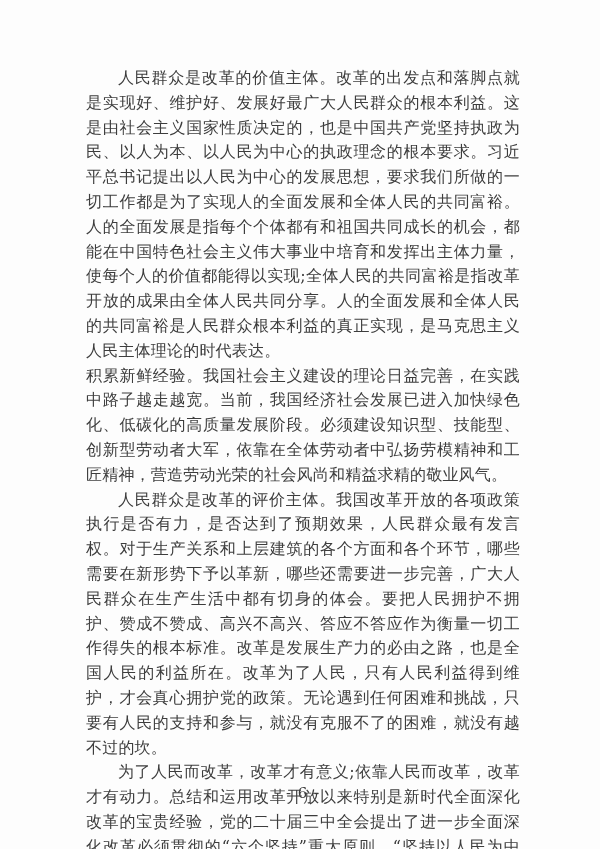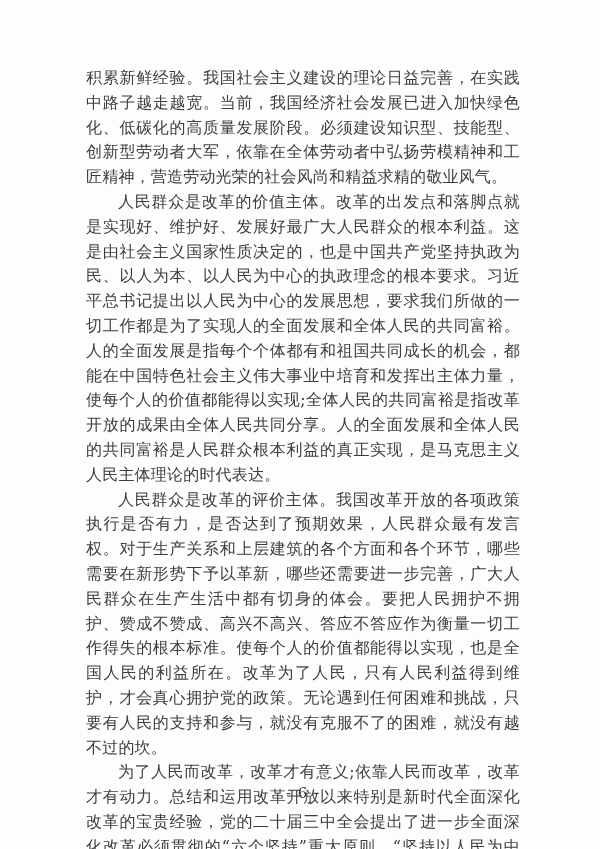--- a/index.html
+++ b/index.html
@@ -44,19 +44,19 @@
     font-size: 15px;
     color: #3d3d3d;
     letter-spacing: 1px;
   }
 </style>
 </head>
 <body>
 
 <div class="page">
   <div class="content">
+    <p class="para">人民群众是改革的价值主体。改革的出发点和落脚点就是实现好、维护好、发展好最广大人民群众的根本利益。这是由社会主义国家性质决定的，也是中国共产党坚持执政为民、以人为本、以人民为中心的执政理念的根本要求。习近平总书记提出以人民为中心的发展思想，要求我们所做的一切工作都是为了实现人的全面发展和全体人民的共同富裕。人的全面发展是指每个个体都有和祖国共同成长的机会，都能在中国特色社会主义伟大事业中培育和发挥出主体力量，使每个人的价值都能得以实现;全体人民的共同富裕是指改革开放的成果由全体人民共同分享。人的全面发展和全体人民的共同富裕是人民群众根本利益的真正实现，是马克思主义人民主体理论的时代表达。</p>
     <p class="para no-indent">积累新鲜经验。我国社会主义建设的理论日益完善，在实践中路子越走越宽。当前，我国经济社会发展已进入加快绿色化、低碳化的高质量发展阶段。必须建设知识型、技能型、创新型劳动者大军，依靠在全体劳动者中弘扬劳模精神和工匠精神，营造劳动光荣的社会风尚和精益求精的敬业风气。</p>
-    <p class="para">人民群众是改革的价值主体。改革的出发点和落脚点就是实现好、维护好、发展好最广大人民群众的根本利益。这是由社会主义国家性质决定的，也是中国共产党坚持执政为民、以人为本、以人民为中心的执政理念的根本要求。习近平总书记提出以人民为中心的发展思想，要求我们所做的一切工作都是为了实现人的全面发展和全体人民的共同富裕。人的全面发展是指每个个体都有和祖国共同成长的机会，都能在中国特色社会主义伟大事业中培育和发挥出主体力量，使每个人的价值都能得以实现;全体人民的共同富裕是指改革开放的成果由全体人民共同分享。人的全面发展和全体人民的共同富裕是人民群众根本利益的真正实现，是马克思主义人民主体理论的时代表达。</p>
-    <p class="para">人民群众是改革的评价主体。我国改革开放的各项政策执行是否有力，是否达到了预期效果，人民群众最有发言权。对于生产关系和上层建筑的各个方面和各个环节，哪些需要在新形势下予以革新，哪些还需要进一步完善，广大人民群众在生产生活中都有切身的体会。要把人民拥护不拥护、赞成不赞成、高兴不高兴、答应不答应作为衡量一切工作得失的根本标准。使每个人的价值都能得以实现，也是全国人民的利益所在。改革为了人民，只有人民利益得到维护，才会真心拥护党的政策。无论遇到任何困难和挑战，只要有人民的支持和参与，就没有克服不了的困难，就没有越不过的坎。</p>
+    <p class="para">人民群众是改革的评价主体。我国改革开放的各项政策执行是否有力，是否达到了预期效果，人民群众最有发言权。对于生产关系和上层建筑的各个方面和各个环节，哪些需要在新形势下予以革新，哪些还需要进一步完善，广大人民群众在生产生活中都有切身的体会。要把人民拥护不拥护、赞成不赞成、高兴不高兴、答应不答应作为衡量一切工作得失的根本标准。改革是发展生产力的必由之路，也是全国人民的利益所在。改革为了人民，只有人民利益得到维护，才会真心拥护党的政策。无论遇到任何困难和挑战，只要有人民的支持和参与，就没有克服不了的困难，就没有越不过的坎。</p>
     <p class="para">为了人民而改革，改革才有意义;依靠人民而改革，改革才有动力。总结和运用改革开放以来特别是新时代全面深化改革的宝贵经验，党的二十届三中全会提出了进一步全面深化改革必须贯彻的“六个坚持”重大原则，“坚持以人民为中心”正是其中重要一条。</p>
   </div>
   <div class="page-number">- 6 -</div>
 </div>
 
 </body></html>

